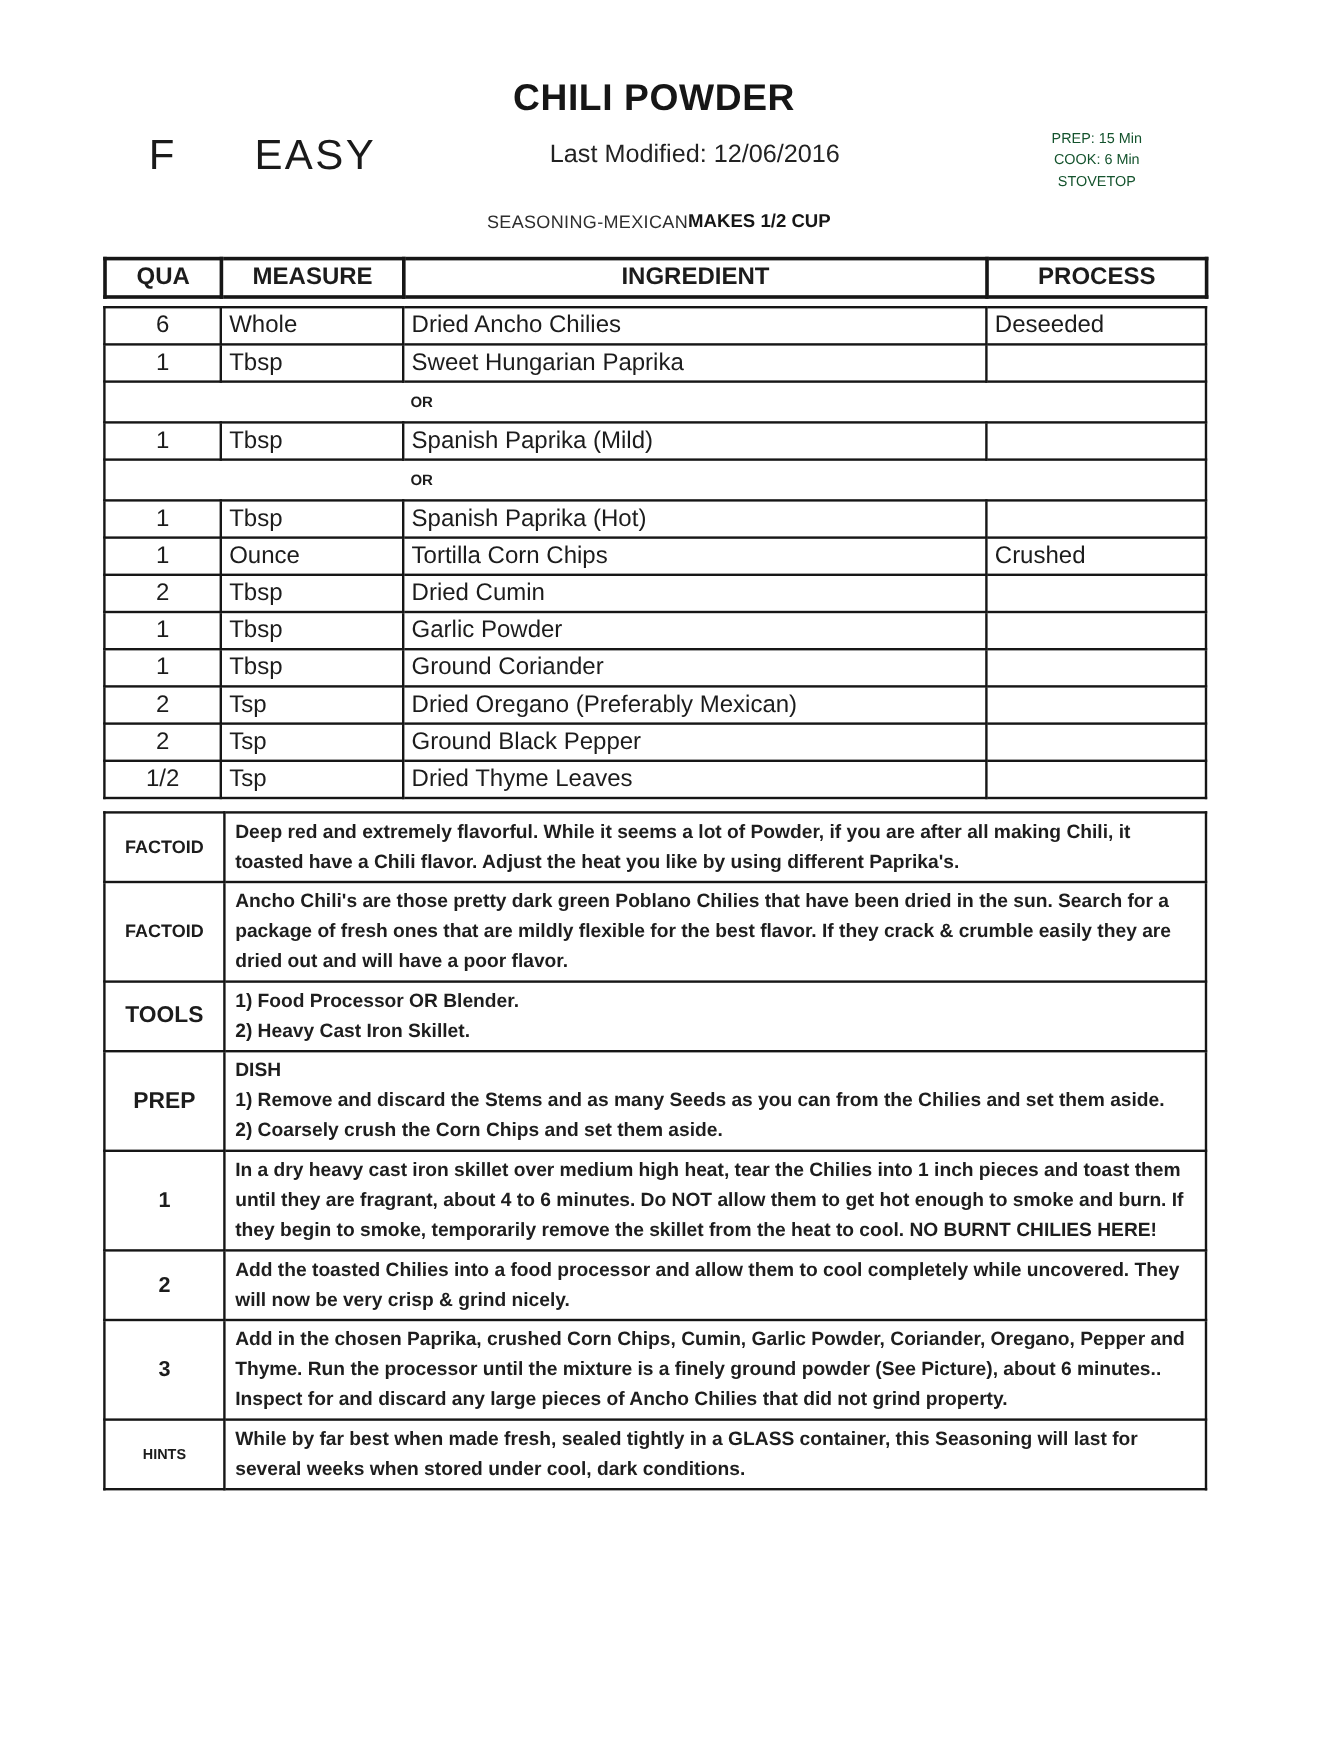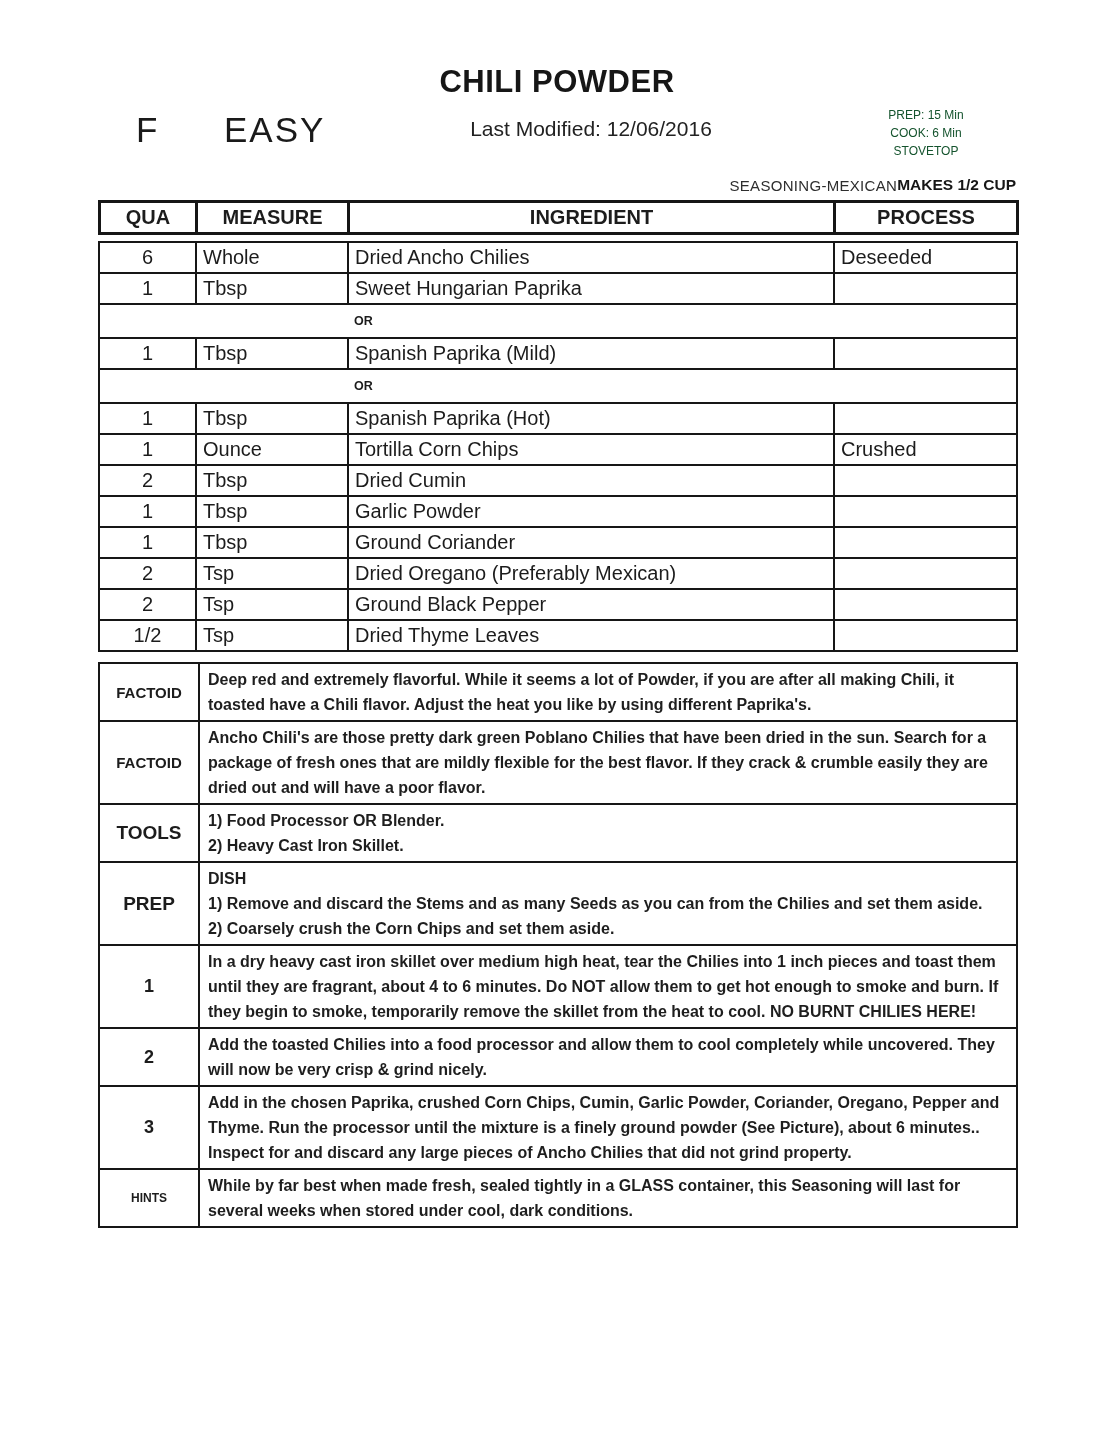--- a/index.html
+++ b/index.html
@@ -5,42 +5,42 @@
   * { margin: 0; padding: 0; box-sizing: border-box; }
   html, body { background: #ffffff; }
   body {
     font-family: "Liberation Sans", "DejaVu Sans", sans-serif;
     color: #1c1c1c;
     width: 1120px;
     height: 1451px;
     position: relative;
   }
   .page { position: absolute; inset: 0; background: #ffffff; }
-  .wrap { position: absolute; left: 98px; top: 0; width: 918px; }
+  .wrap { position: absolute; left: 86px; top: 0; width: 918px; }
 
   
   .header { position: relative; height: 172px; }
   .title {
     position: absolute; top: 64px; left: 0; width: 100%;
     text-align: center; font-size: 31px; font-weight: 700;
     letter-spacing: 0.5px; color: #161616;
   }
   .modified {
     position: absolute; top: 106px; left: 34px; width: 100%;
     text-align: center; font-size: 21px; font-weight: 400; color: #222; margin-top: 11px;
   }
   .flag  { position: absolute; top: 110px; left: 38px;  font-size: 35px; font-weight: 400; color: #1a1a1a; }
   .difficulty { position: absolute; top: 110px; left: 126px; font-size: 35px; font-weight: 400; letter-spacing: 2px; color: #1a1a1a; }
   .meta {
     position: absolute; top: 106px; right: 0; width: 180px;
     text-align: center; font-size: 12px; line-height: 18px; color: #14532d;
   }
   .cat-row {
-    display: flex; justify-content: flex-end; align-items: flex-end;
-    height: 22px; margin-bottom: 6px;
+    display: flex; justify-content: center; align-items: flex-end;
+    height: 22px; margin-bottom: 20px;
   }
   .category { font-size: 15px; color: #2e2e2e; padding-left: 8px; letter-spacing: 0.3px; }
   .yield    { font-size: 15.5px; font-weight: 700; color: #161616; }
 
   
   table { width: 918px; border-collapse: collapse; table-layout: fixed; }
   td { border: 2px solid #161616; overflow: hidden; }
 
   .hdr-table td {
     height: 32px; text-align: center; vertical-align: middle;

